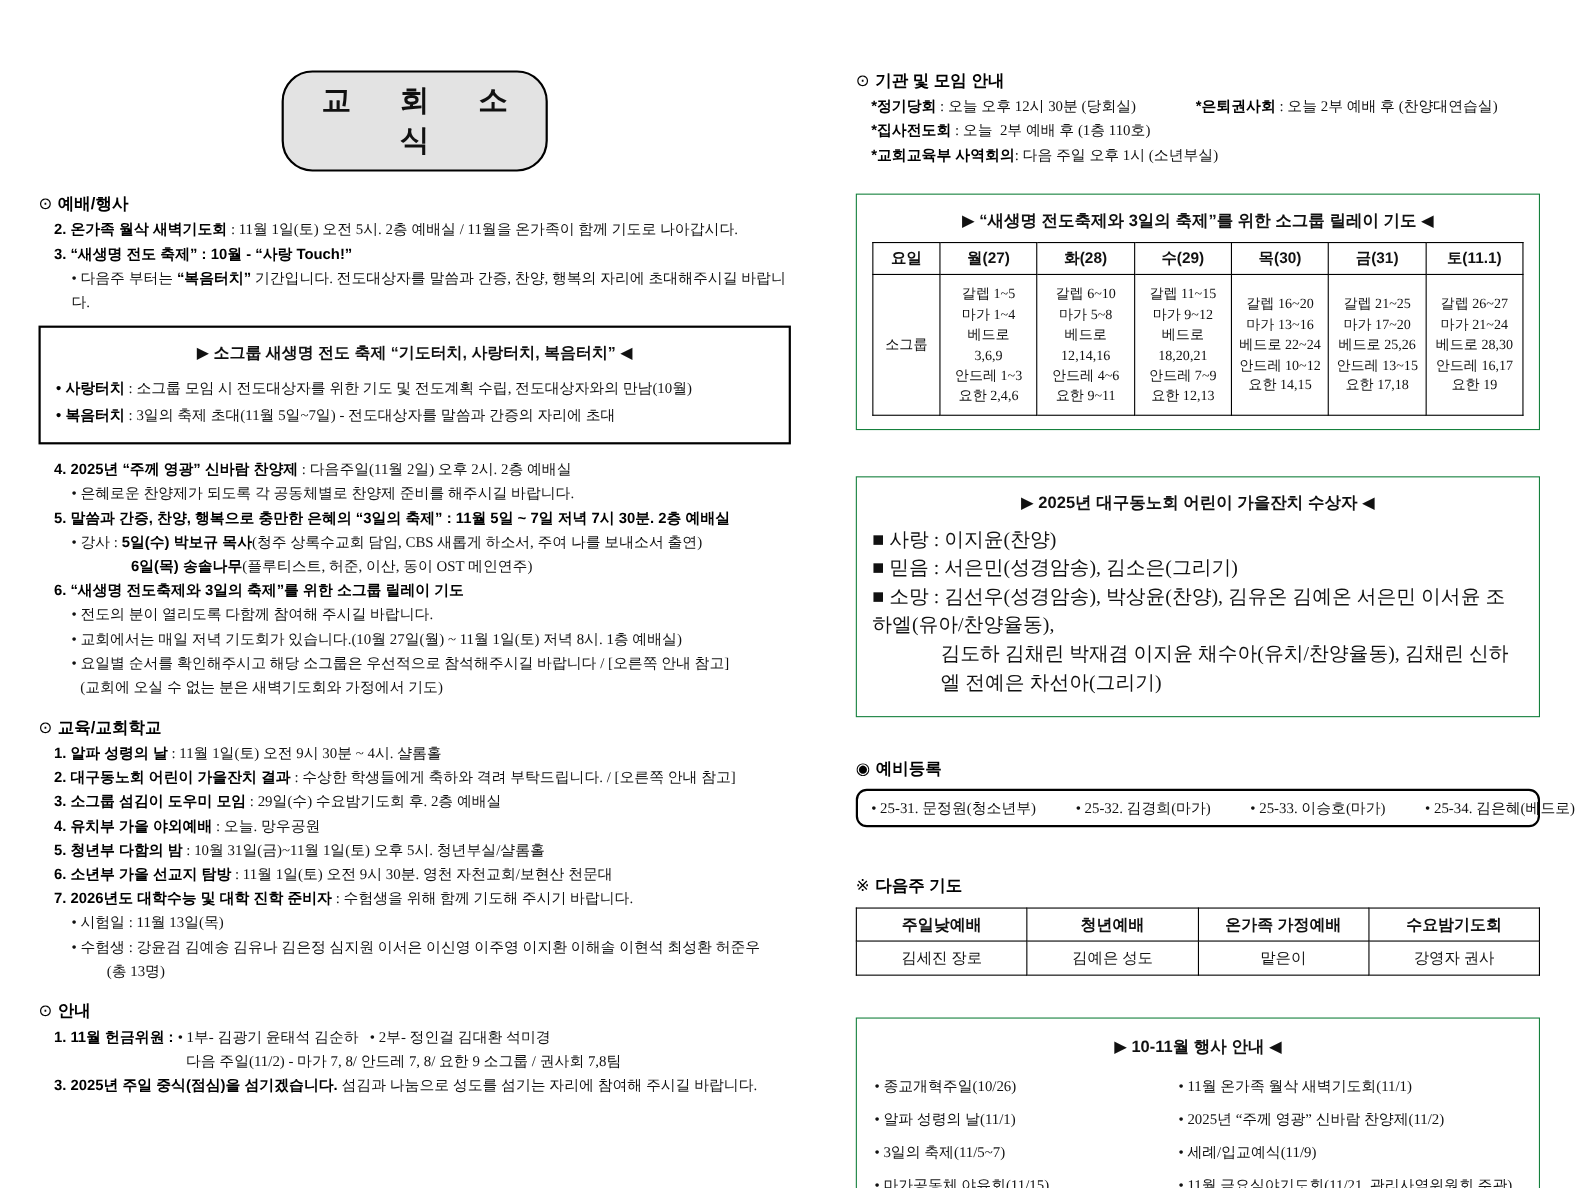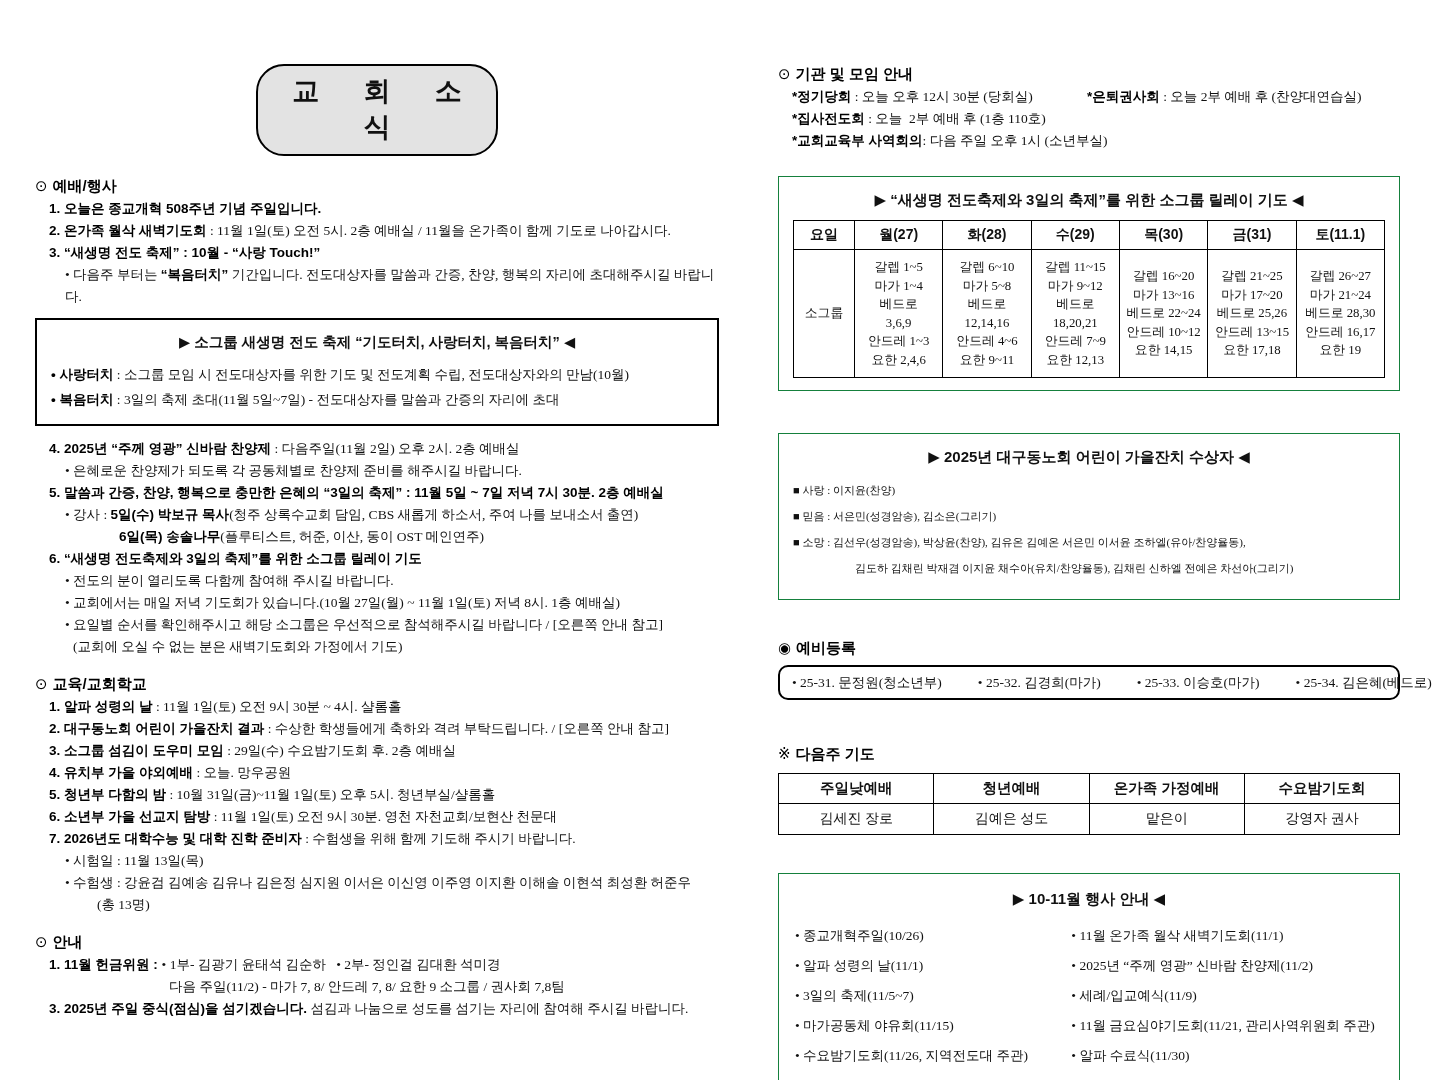--- a/index.html
+++ b/index.html
@@ -40,21 +40,21 @@
   .relay{margin-top:24px;}
   .relay-t{width:100%;border-collapse:collapse;table-layout:fixed;}
   .relay-t th,.relay-t td{border:1.5px solid #000;}
   .relay-t th{font-family:"Liberation Sans","DejaVu Sans",sans-serif;font-weight:700;
       font-size:14px;padding:5px 1px;}
   .relay-t .day0{width:58px;}
   .relay-t td{font-size:12.8px;text-align:center;vertical-align:middle;
       white-space:pre-line;line-height:18.5px;padding:8px 1px;}
 
   .awards{margin-top:42px;padding-bottom:18px;}
-  .awards .ln{line-height:26px;font-size:11px;}
+  .awards .ln{line-height:26px;font-size:18px;}
 
   .prereg-h{margin-top:36px;}
   .rbox{border:2px solid #000;border-radius:10px;margin-top:5px;padding:4px 12px;
       display:flex;gap:36px;}
   .rbox .li{font-size:13.5px;line-height:23px;white-space:pre;}
 
   .nextweek-h{margin-top:42px;}
   .ptable{width:100%;border-collapse:collapse;margin-top:7px;table-layout:fixed;}
   .ptable th,.ptable td{border:1.5px solid #000;text-align:center;}
   .ptable th{font-family:"Liberation Sans","DejaVu Sans",sans-serif;font-weight:700;
@@ -79,21 +79,20 @@
 
     <div class="title-pill">
       <span>교 회 소 식</span>
     </div>
 
     <div class="sec">
       <div class="sec-h">
         <span class="sym">⊙</span><span>예배/행사</span>
       </div>
       <div>
-          <div class="ln i1"><span class="b">1. 오늘은 종교개혁 508주년 기념 주일입니다.</span></div>
           <div class="ln i1"><span class="b">2. 온가족 월삭 새벽기도회</span><span> : 11월 1일(토) 오전 5시. 2층 예배실 / 11월을 온가족이 함께 기도로 나아갑시다.</span></div>
           <div class="ln i1"><span class="b">3. “새생명 전도 축제” : 10월 - “사랑 Touch!”</span></div>
           <div class="ln i2"><span>• 다음주 부터는 </span><span class="b">“복음터치”</span><span> 기간입니다. 전도대상자를 말씀과 간증, 찬양, 행복의 자리에 초대해주시길 바랍니다.</span></div>
         </div>
       <div class="tbox">
         <div class="tbox-title">▶ 소그룹 새생명 전도 축제 “기도터치, 사랑터치, 복음터치” ◀</div>
         <div>
             <div class="ln i0"><span class="b">• 사랑터치</span><span> : 소그룹 모임 시 전도대상자를 위한 기도 및 전도계획 수립, 전도대상자와의 만남(10월)</span></div>
             <div class="ln i0"><span class="b">• 복음터치</span><span> : 3일의 축제 초대(11월 5일~7일) - 전도대상자를 말씀과 간증의 자리에 초대</span></div>
           </div>

